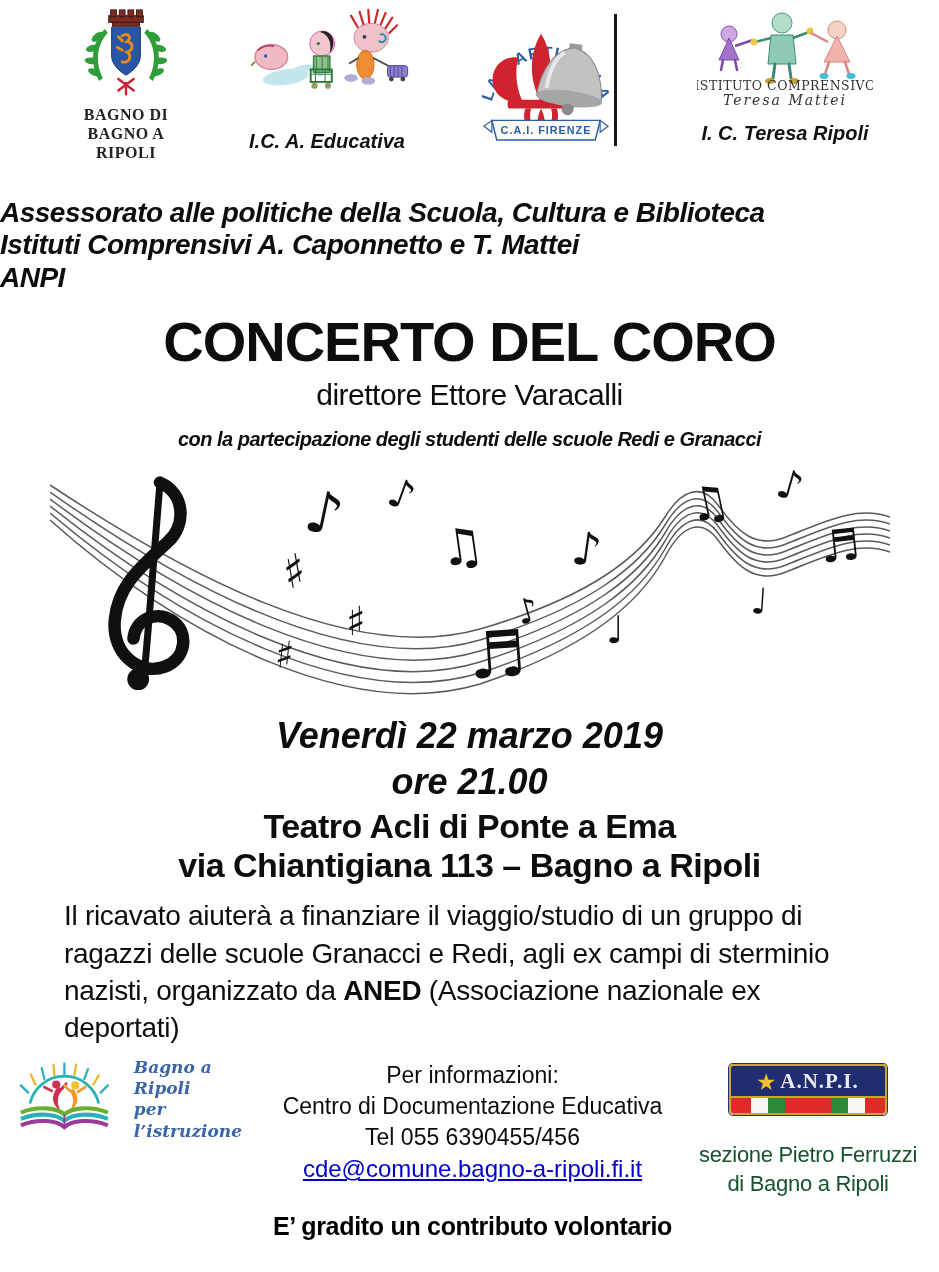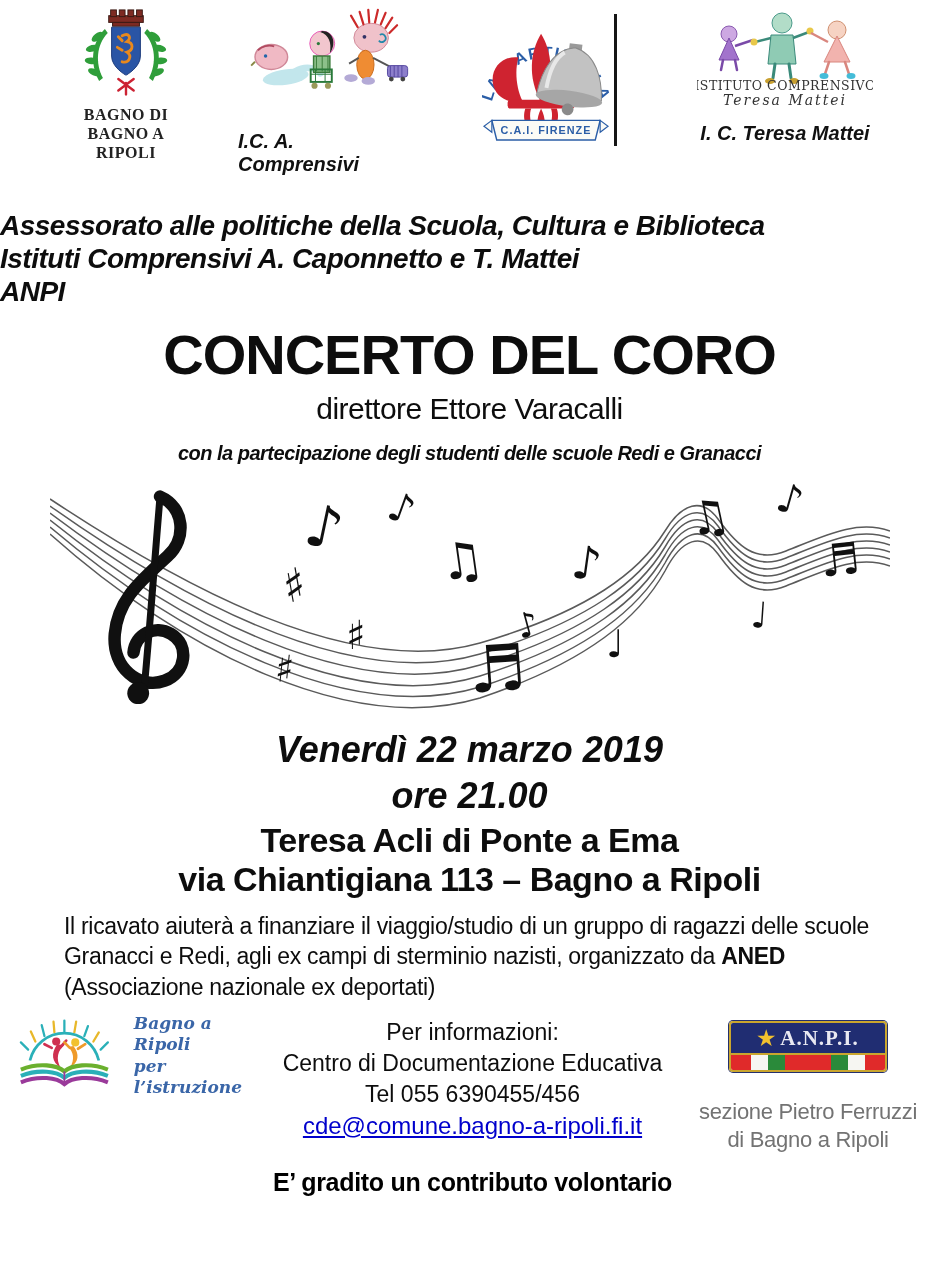--- a/index.html
+++ b/index.html
@@ -25,38 +25,38 @@
   .participation { margin-top:16px; text-align:center; font-weight:bold; font-style:italic; font-size:20px; letter-spacing:-0.5px; }
 
   .music { display:block; margin:10px 0 0 50px; }
 
   .event { text-align:center; margin-top:2px; }
   .event-date { font-size:36px; font-weight:bold; font-style:italic; letter-spacing:0; }
   .event-time { font-size:36px; font-weight:bold; font-style:italic; margin-top:4px; }
   .event-venue { font-size:34px; font-weight:bold; margin-top:4px; letter-spacing:-0.5px; }
   .event-address { font-size:34px; font-weight:bold; letter-spacing:-0.5px; }
 
-  .fundraiser { margin:12px 62px 0 64px; font-size:23px; line-height:1.33; text-align:left; letter-spacing:-0.3px; }
+  .fundraiser { margin:12px 62px 0 64px; font-size:28px; line-height:1.33; text-align:left; letter-spacing:-0.3px; }
   .fundraiser b { font-weight:bold; }
 
   
   .footer { margin-top:10px; display:grid; grid-template-columns:268px auto 262px; align-items:start; }
   .f-left { display:flex; align-items:center; padding-left:10px; }
   .f-left-text { font-family:"DejaVu Serif", serif; font-style:italic; font-weight:bold; color:#3a66a8; font-size:17px; line-height:1.25; margin-left:6px; }
   .f-center { text-align:center; font-size:23px; line-height:1.35; padding-top:4px; }
   .email { color:#0000cc; text-decoration:underline; font-size:24px; cursor:pointer; }
   .closing { font-size:25px; font-weight:bold; margin-top:24px; letter-spacing:-0.3px; color:#000; }
   .f-right { display:flex; flex-direction:column; align-items:center; padding-top:8px; }
   .anpi-box { width:158px; border:2px solid #caa62e; border-radius:4px; overflow:hidden; box-shadow:0 0 0 1px #23306e; }
   .anpi-top { background:#202d72; color:#e9e9f2; display:flex; align-items:center; justify-content:center; gap:4px; font-family:"Liberation Serif", serif; font-weight:bold; font-size:21px; letter-spacing:1px; padding:3px 0 2px; }
   .anpi-star { color:#f2c12e; font-size:20px; }
   .anpi-ribbon { display:flex; height:17px; border-top:2px solid #caa62e; }
   .anpi-ribbon span { height:100%; }
   .st-r { background:#e02a2a; } .st-w { background:#f6f6f2; } .st-g { background:#2a8a3a; }
-  .anpi-caption { color:#737373; font-size:22px; line-height:1.3; text-align:center; margin-top:26px; letter-spacing:-0.3px; }
+  .anpi-caption { color:#14532d; font-size:22px; line-height:1.3; text-align:center; margin-top:26px; letter-spacing:-0.3px; }
 
   svg text.mnote { font-family:"DejaVu Sans", sans-serif; fill:#101010; }
 </style>
 </head>
 <body>
 
 <div class="page">
 
   <div class="header">
 
@@ -123,21 +123,21 @@
         <ellipse cx="125" cy="59" rx="9" ry="15" fill="#ef8c33" stroke="#c86a1a"></ellipse>
         <path d="M133,52 L156,64" stroke="#555" stroke-width="2"></path>
         <path d="M118,52 L108,58" stroke="#555" stroke-width="2"></path>
         <rect x="148" y="60" width="21" height="12" rx="3" fill="#8d7fcb" stroke="#5548a0"></rect>
         <path d="M151,60 V72 M155,60 V72 M159,60 V72 M163,60 V72" stroke="#5548a0" stroke-width="1"></path>
         <circle cx="152" cy="74" r="2.5" fill="#444"></circle>
           <circle cx="164" cy="74" r="2.5" fill="#444"></circle>
         <ellipse cx="110" cy="73" rx="7" ry="4" fill="#b4aad6"></ellipse>
         <ellipse cx="128" cy="76" rx="7" ry="4" fill="#b4aad6"></ellipse>
       </svg>
-      <div class="caponnetto-caption">I.C. A. Comprensivi</div>
+      <div class="caponnetto-caption">I.C. A. Educativa</div>
     </div>
 
     <div style="display:flex; margin-left:66px;">
       <svg width="128" height="146" viewBox="0 0 130 148">
         <defs>
             <path id="arcML" d="M10,96 A56,56 0 0 1 120,96"></path>
           </defs>
         <text font-size="16.5" font-weight="bold" fill="#2b5ea7" letter-spacing="1.5" font-family="Liberation Sans, sans-serif">
           <textPath href="#arcML" startOffset="50%" text-anchor="middle">LA MARTINELLA</textPath>
         </text>
@@ -180,21 +180,21 @@
         <circle cx="113" cy="23" r="3.5" fill="#e8c84a"></circle>
         <circle cx="140" cy="22" r="9" fill="#f6d3c3" stroke="#d09070"></circle>
         <path d="M127,54 L153,54 L140,28 Z" fill="#f2b3ae" stroke="#d9867e"></path>
         <path d="M132,54 L128,66 M148,54 L152,66" stroke="#d9867e" stroke-width="2.5" stroke-linecap="round"></path>
         <ellipse cx="127" cy="68" rx="4.5" ry="3" fill="#44bcd8"></ellipse>
           <ellipse cx="154" cy="68" rx="4.5" ry="3" fill="#44bcd8"></ellipse>
         <path d="M131,34 L114,25" stroke="#d9867e" stroke-width="2.5"></path>
         <text x="88" y="82" text-anchor="middle" font-size="12.5" letter-spacing="0.5" fill="#333" font-family="DejaVu Serif, serif">ISTITUTO COMPRENSIVO</text>
         <text x="88" y="97" text-anchor="middle" font-size="14" font-style="italic" letter-spacing="2" fill="#333" font-family="DejaVu Serif, serif">Teresa Mattei</text>
       </svg>
-      <div class="mattei-caption">I. C. Teresa Mattei</div>
+      <div class="mattei-caption">I. C. Teresa Ripoli</div>
     </div>
   </div>
 
   <div class="organizers">
     <div>Assessorato alle politiche della Scuola, Cultura e Biblioteca</div>
     <div>Istituti Comprensivi A. Caponnetto  e T. Mattei</div>
     <div>ANPI</div>
   </div>
 
   <div class="title">
@@ -229,21 +229,21 @@
     <text class="mnote" x="470" y="164" font-size="34" transform="rotate(-15 470 164)">♪</text>
     <text class="mnote" x="642" y="62" font-size="46" transform="rotate(-12 642 62)">♫</text>
     <text class="mnote" x="724" y="34" font-size="40" transform="rotate(16 724 34)">♪</text>
     <text class="mnote" x="772" y="102" font-size="44" transform="rotate(-6 772 102)">♬</text>
     <text class="mnote" x="700" y="152" font-size="36" transform="rotate(4 700 152)">♩</text>
   </svg>
 
   <div class="event">
     <div class="event-date">Venerdì 22 marzo 2019</div>
     <div class="event-time">ore 21.00</div>
-    <div class="event-venue">Teresa Acli di Ponte a Ema</div>
+    <div class="event-venue">Teatro Acli di Ponte a Ema</div>
     <div class="event-address">via Chiantigiana 113 – Bagno a Ripoli</div>
   </div>
 
   <div class="fundraiser">
     <span>Il ricavato aiuterà a finanziare il viaggio/studio di un gruppo di ragazzi delle scuole Granacci e Redi, agli ex campi di sterminio nazisti, organizzato da </span><b>ANED</b><span> (Associazione nazionale ex deportati)</span>
   </div>
 
   <div class="footer">
 
     <div class="f-left">

